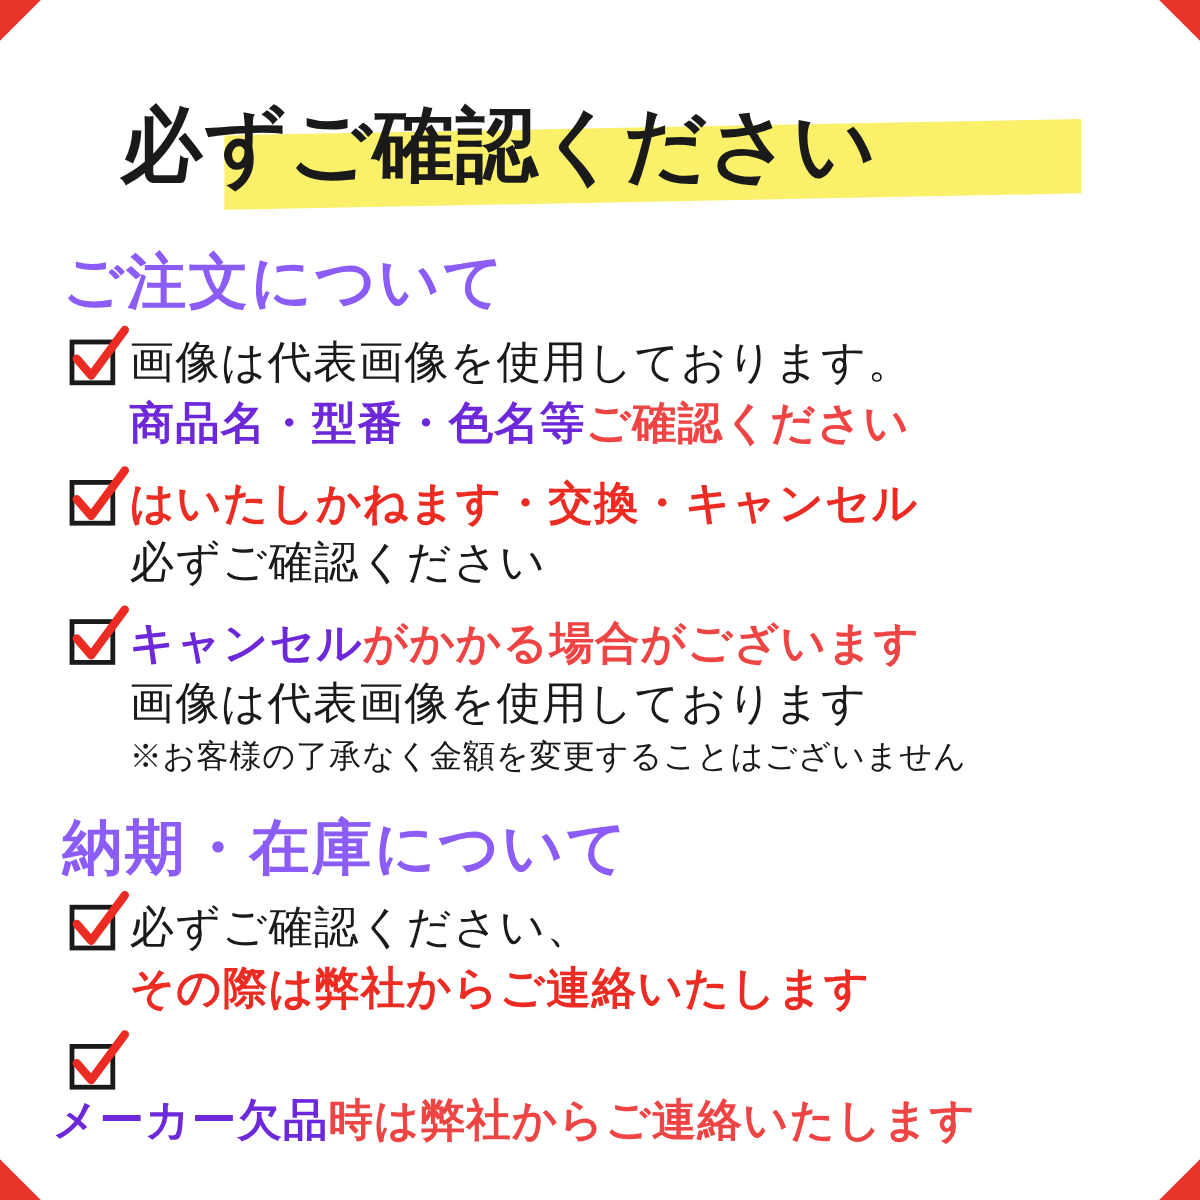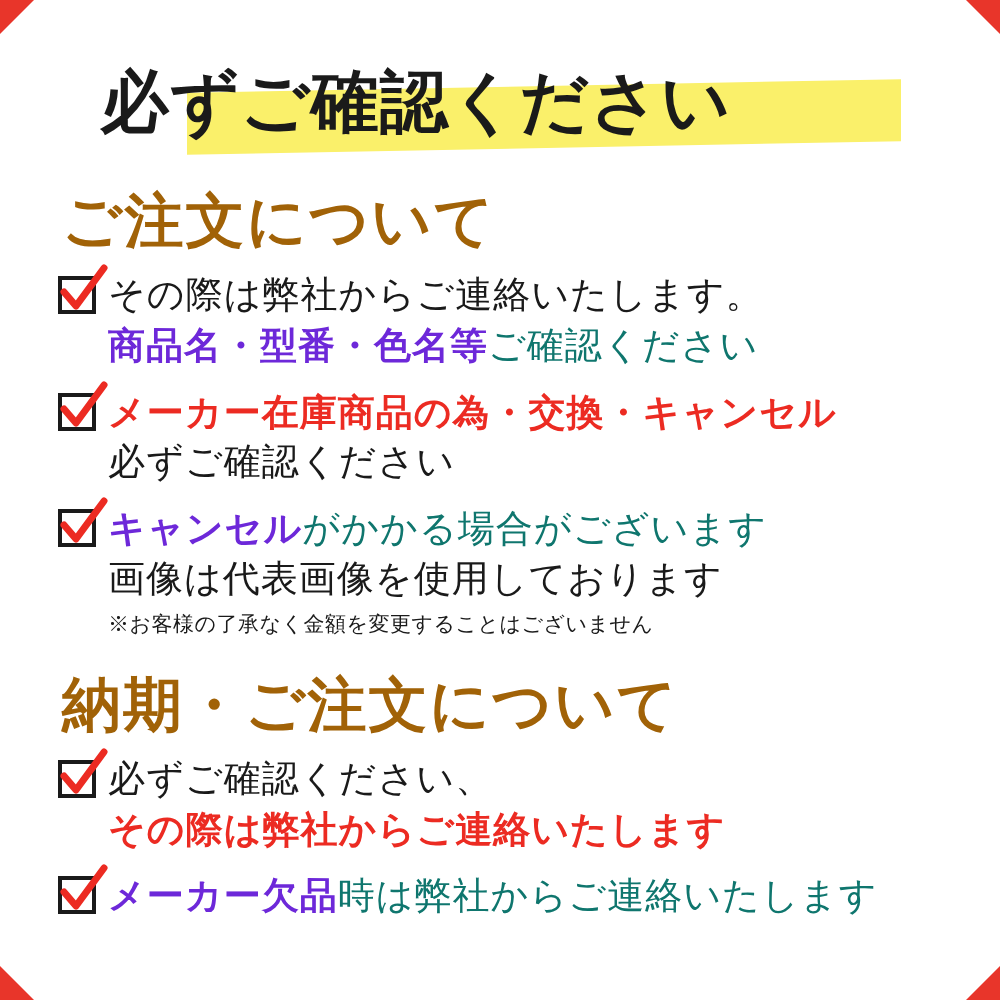--- a/index.html
+++ b/index.html
@@ -42,21 +42,21 @@
     border-width: 0 0 34px 34px;
     border-color: transparent transparent #e8352a transparent;
   }
 
   .page {
     position: absolute;
     left: 0; top: 0;
     width: 832px;
     height: 1000px;
     box-sizing: border-box;
-    padding: 38px 44px 10px 44px;
+    padding: 58px 44px 10px 44px;
   }
 
   
   .headline-wrap {
     position: relative;
     height: 118px;
     margin: 8px 0 18px 0;
   }
   .highlight-band {
     position: absolute;
@@ -72,36 +72,36 @@
     text-align: center;
     font-size: 68px;
     line-height: 110px;
     font-weight: 700;
     color: #1a1a1a;
     letter-spacing: 1px;
     white-space: nowrap;
   }
 
   .section-title {
-    font-size: 59px;
-    font-weight: 700;
-    color: #a16207;
+    font-size: 50px;
+    font-weight: 700;
+    color: #8b5cf6;
     letter-spacing: 2px;
-    margin: 4px 0 8px 18px;
+    margin: 4px 0 8px 8px;
   }
   .section-title.second {
     margin-top: 22px;
   }
 
   .item {
     display: flex;
     align-items: flex-start;
     margin: 0 0 16px 0;
   }
-  .item:last-child { margin-bottom: 16px; }
+  .item:last-child { margin-bottom: 16px; flex-direction: column; }
 
   .check {
     position: relative;
     flex: 0 0 auto;
     width: 38px;
     height: 38px;
     margin: 6px 12px 0 14px;
     border: 4px solid #1a1a1a;
     box-sizing: border-box;
   }
@@ -126,25 +126,25 @@
   }
   .line.red {
     color: #ec2b22;
     font-weight: 700;
   }
   .line.mixed .r {
     color: #6d28d9;
     font-weight: 700;
   }
   .line.mixed .k {
-    color: #0f766e;
-    font-weight: 400;
+    color: #ef4444;
+    font-weight: 700;
   }
   .note {
-    font-size: 21px;
+    font-size: 27px;
     line-height: 40px;
     color: #1a1a1a;
     letter-spacing: 0.5px;
     white-space: nowrap;
     margin-top: 0;
     text-align: center;
   }
 </style>
 </head>
 <body>
@@ -163,51 +163,51 @@
 
   <div class="section-title">ご注文について</div>
 
   <div class="item">
     <span class="check">
       <svg viewBox="0 0 54 54" aria-hidden="true">
           <path d="M8 26 L20 40 L48 2" fill="none" stroke="#ec2b22" stroke-width="7" stroke-linecap="round" stroke-linejoin="round"></path>
         </svg>
     </span>
     <span class="lines">
-      <span class="line">その際は弊社からご連絡いたします。</span>
+      <span class="line">画像は代表画像を使用しております。</span>
       <span class="line mixed"><span class="r">商品名・型番・色名等</span><span class="k">ご確認ください</span></span>
     </span>
   </div>
 
   <div class="item">
     <span class="check">
       <svg viewBox="0 0 54 54" aria-hidden="true">
           <path d="M8 26 L20 40 L48 2" fill="none" stroke="#ec2b22" stroke-width="7" stroke-linecap="round" stroke-linejoin="round"></path>
         </svg>
     </span>
     <span class="lines">
-      <span class="line red">メーカー在庫商品の為・交換・キャンセル</span>
+      <span class="line red">はいたしかねます・交換・キャンセル</span>
       <span class="line">必ずご確認ください</span>
     </span>
   </div>
 
   <div class="item">
     <span class="check">
       <svg viewBox="0 0 54 54" aria-hidden="true">
           <path d="M8 26 L20 40 L48 2" fill="none" stroke="#ec2b22" stroke-width="7" stroke-linecap="round" stroke-linejoin="round"></path>
         </svg>
     </span>
     <span class="lines">
       <span class="line mixed"><span class="r">キャンセル</span><span class="k">がかかる場合がございます</span></span>
       <span class="line">画像は代表画像を使用しております</span>
       <span class="note">※お客様の了承なく金額を変更することはございません</span>
     </span>
   </div>
 
-  <div class="section-title second">納期・ご注文について</div>
+  <div class="section-title second">納期・在庫について</div>
 
   <div class="item">
     <span class="check">
       <svg viewBox="0 0 54 54" aria-hidden="true">
           <path d="M8 26 L20 40 L48 2" fill="none" stroke="#ec2b22" stroke-width="7" stroke-linecap="round" stroke-linejoin="round"></path>
         </svg>
     </span>
     <span class="lines">
       <span class="line">必ずご確認ください、</span>
       <span class="line red">その際は弊社からご連絡いたします</span>

